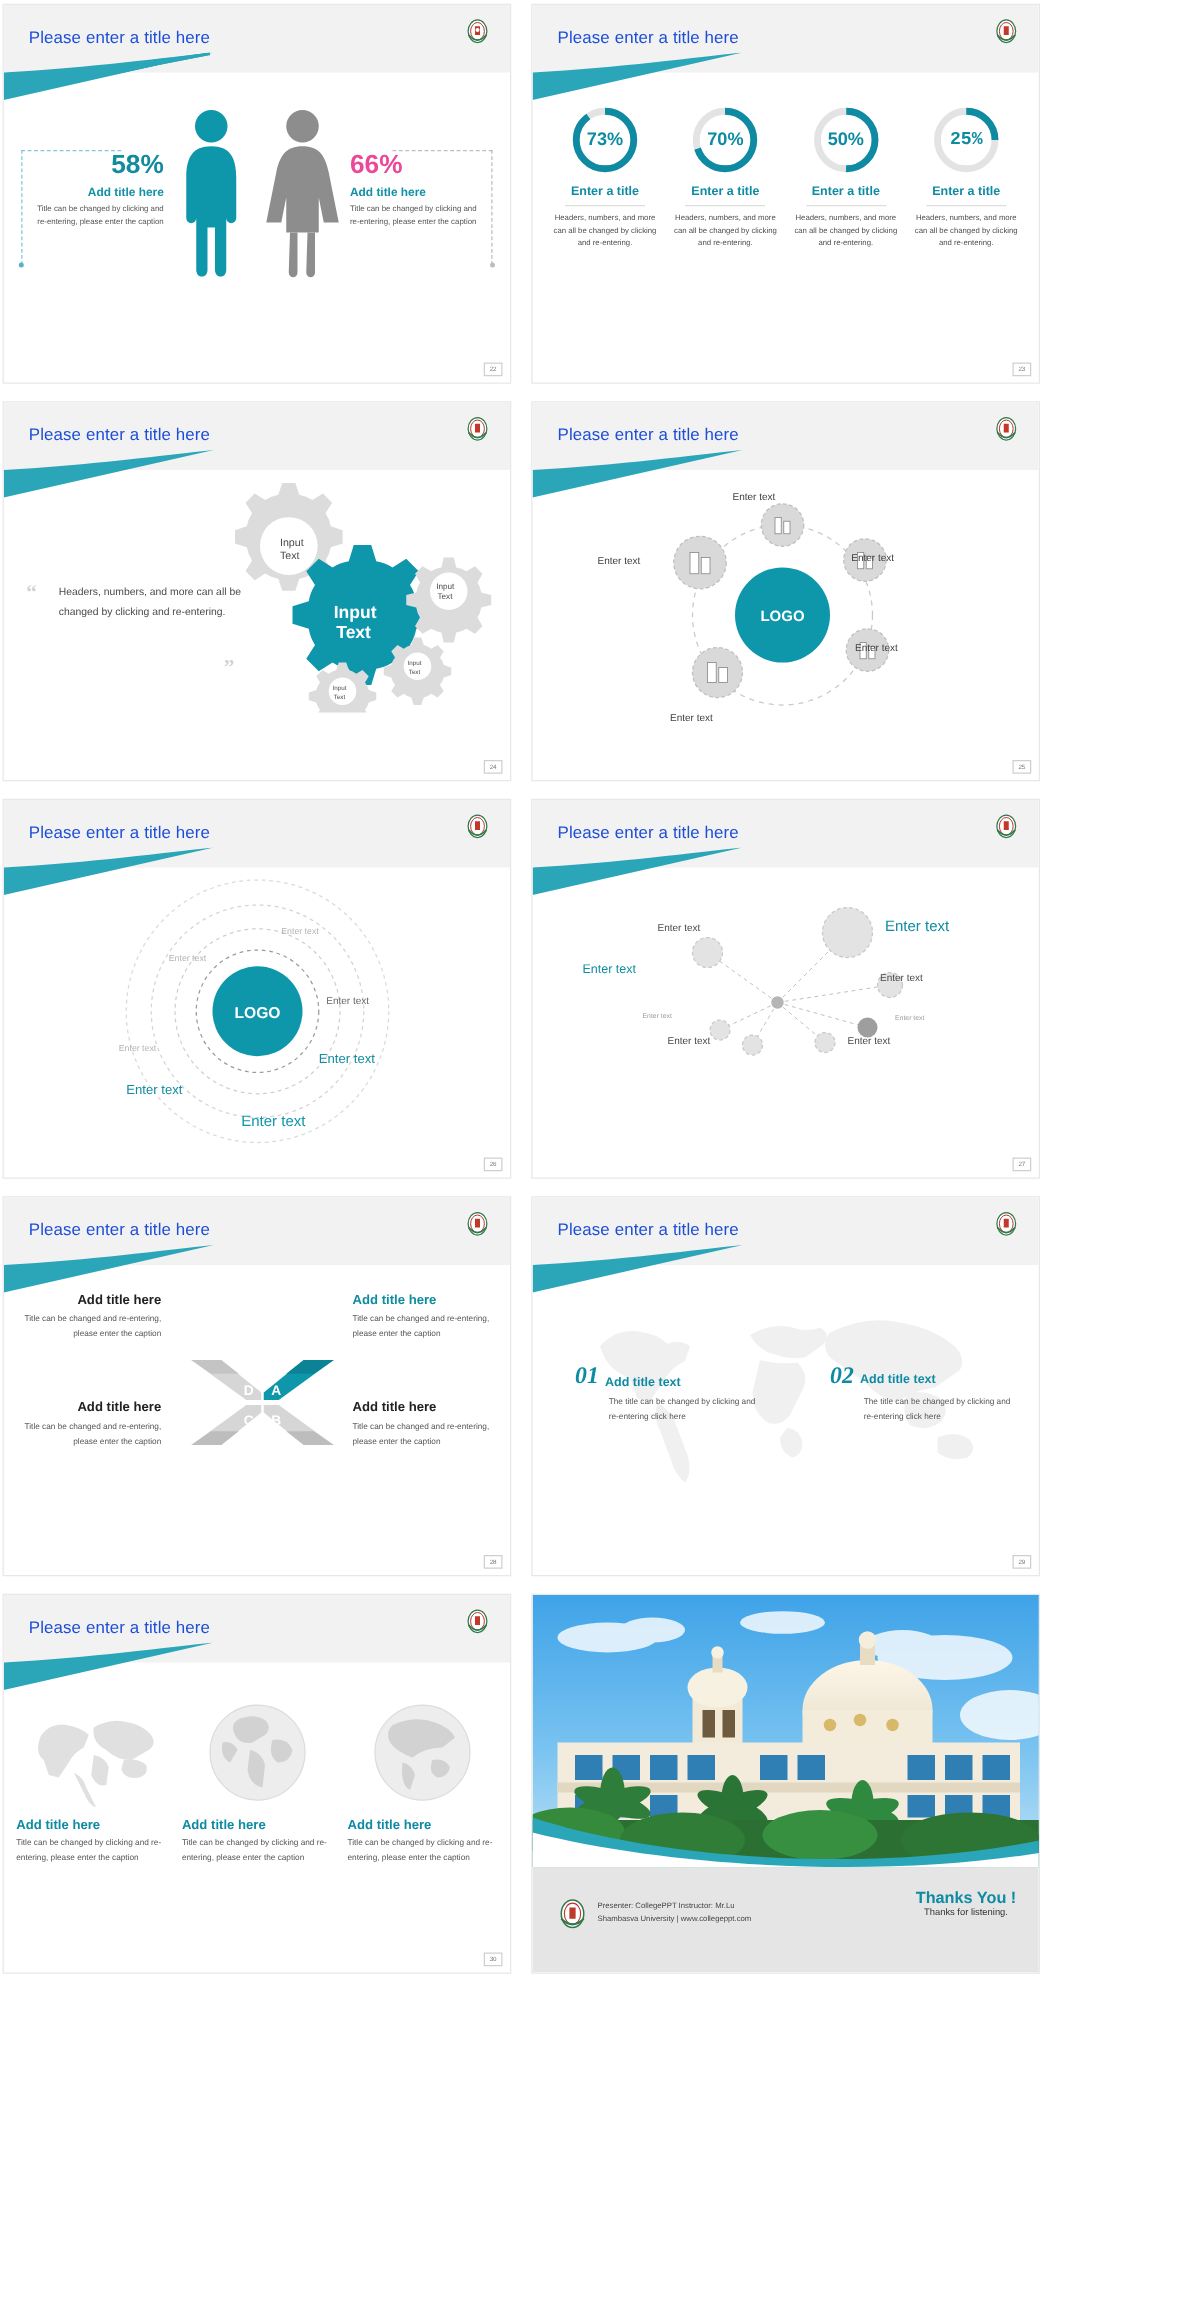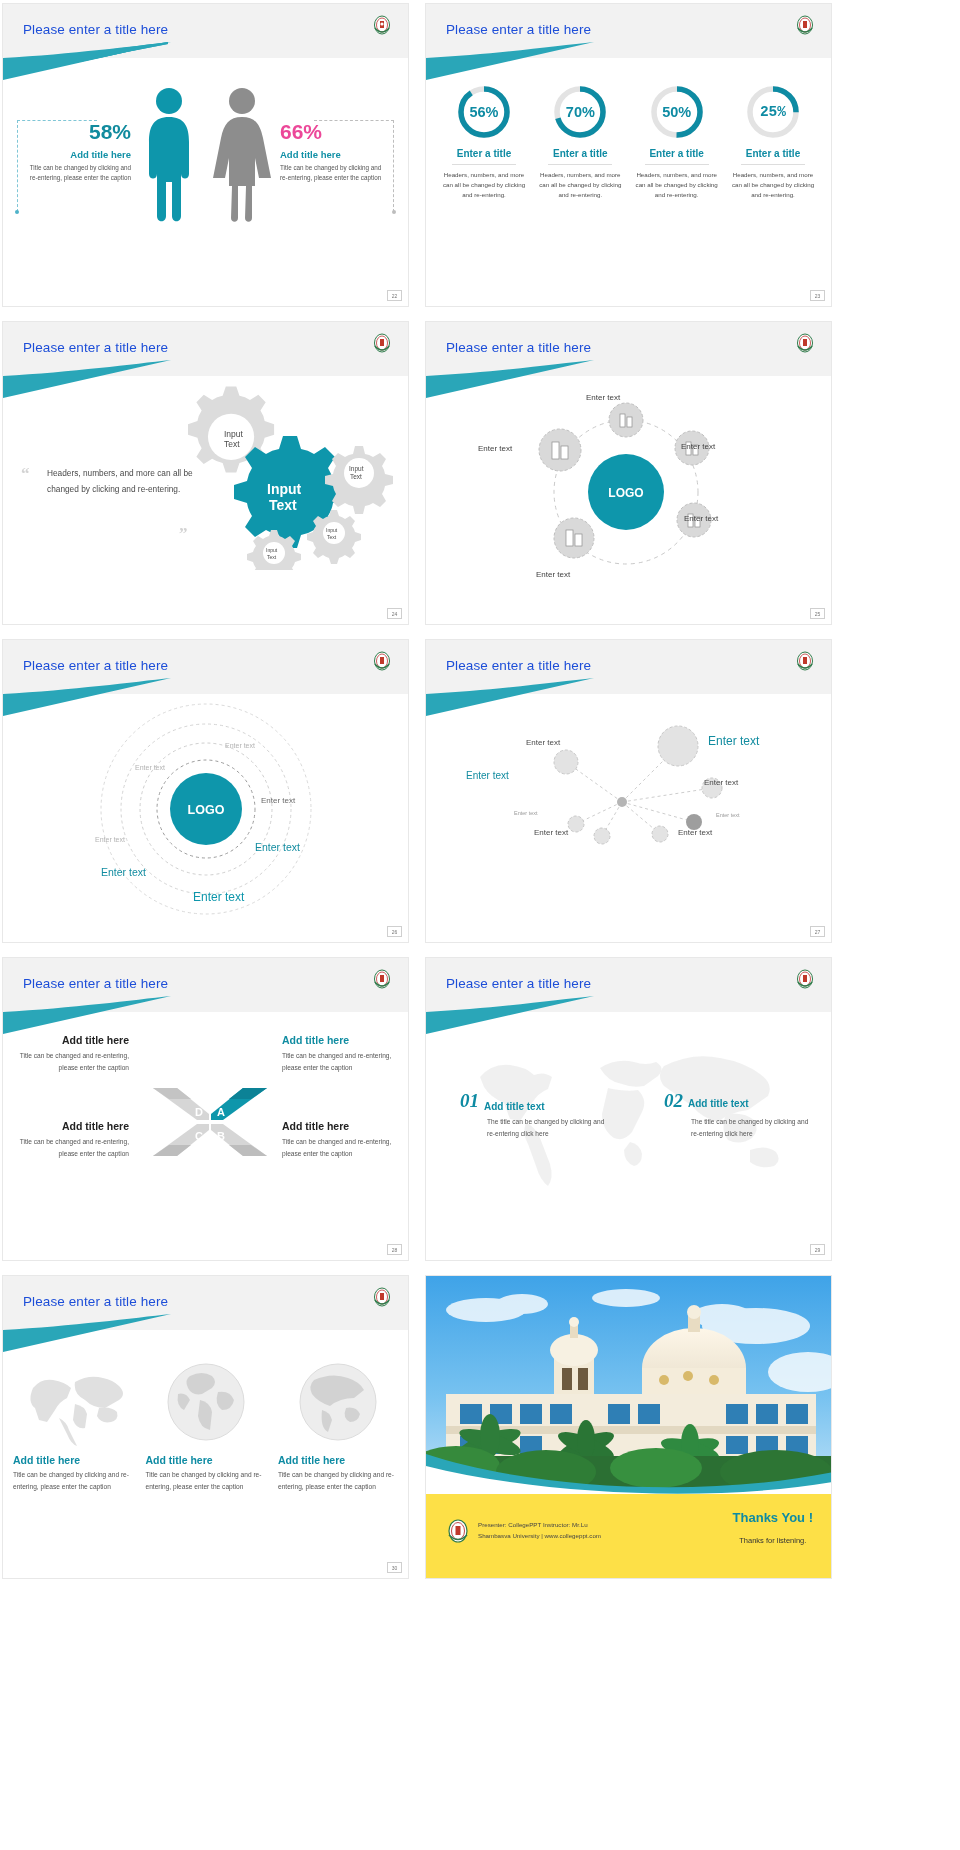--- a/index.html
+++ b/index.html
@@ -89,21 +89,21 @@
   .s29-h { font-size:10px; font-weight:bold; color:#0e8ba3; }
   .s29-p { font-size:6.6px; color:#555; line-height:1.8; }
 
   
   .globe-h { font-size:10.5px; font-weight:bold; color:#0e8ba3; }
   .globe-p { font-size:6.6px; color:#555; line-height:1.75; margin-top:3px;}
 
   
   .photo { position:absolute; left:0; top:0; width:407px; height:218px; overflow:hidden; }
   .thanks { font-size:13px; font-weight:bold; color:#0e8ba3; }
-  .thanks-sub { font-size:7.5px; color:#333; margin-top:11px; }
+  .thanks-sub { font-size:7.5px; color:#333; margin-top:0; }
   .presenter { font-size:6.2px; color:#444; line-height:1.7; }
 </style>
 </head>
 <body>
 
 <div class="gallery">
 
   <div class="slide">
     <div class="sl-head"></div>
     <div class="sl-title">Please enter a title here</div>
@@ -165,21 +165,21 @@
     </svg>
     <div class="body">
       <div style="position:absolute;left:14px;top:26px;right:14px;display:flex;justify-content:space-between;">
 
         <div class="donut-col">
           <div style="position:relative;width:56px;height:56px;margin:0 auto;">
             <svg width="56" height="56" viewBox="0 0 56 56">
               <circle cx="28" cy="28" r="23" fill="none" stroke="#e3e3e3" stroke-width="5.5"></circle>
               <circle cx="28" cy="28" r="23" fill="none" stroke="#0e8ba3" stroke-width="5.5" stroke-dasharray="130.1 14.5" stroke-linecap="butt" transform="rotate(-90 28 28)"></circle>
             </svg>
-            <div class="donut-val">56%</div>
+            <div class="donut-val">73%</div>
           </div>
           <div class="donut-title">Enter a title</div>
           <div class="donut-rule"></div>
           <div class="donut-desc">Headers, numbers, and more can all be changed by clicking and re-entering.</div>
         </div>
 
         <div class="donut-col">
           <div style="position:relative;width:56px;height:56px;margin:0 auto;">
             <svg width="56" height="56" viewBox="0 0 56 56">
               <circle cx="28" cy="28" r="23" fill="none" stroke="#e3e3e3" stroke-width="5.5"></circle>
@@ -662,21 +662,21 @@
           <ellipse cx="30" cy="190" rx="44" ry="20" fill="#368a3c"></ellipse>
           <ellipse cx="120" cy="196" rx="50" ry="22" fill="#2f7d36"></ellipse>
           <ellipse cx="230" cy="192" rx="46" ry="20" fill="#37903f"></ellipse>
           <ellipse cx="350" cy="196" rx="56" ry="22" fill="#2d7534"></ellipse>
         </g>
 
         <path d="M0 178 C 110 214 280 222 407 196 L407 218 L0 218 Z" fill="#2aa6b8"></path>
         <path d="M0 190 C 120 220 290 226 407 206 L407 218 L0 218 Z" fill="#ffffff"></path>
       </svg>
     </div>
-    <div style="position:absolute;left:0;top:218px;right:0;bottom:0;background:#fde047;">
+    <div style="position:absolute;left:0;top:218px;right:0;bottom:0;background:#e5e5e5;">
       <svg style="position:absolute;left:20px;top:24px;" width="24" height="28" viewBox="0 0 24 28">
         <ellipse cx="12" cy="13" rx="9" ry="11" fill="#fff" stroke="#2f7a4a" stroke-width="1.2"></ellipse>
         <ellipse cx="12" cy="13" rx="6.5" ry="8.5" fill="#fff" stroke="#b33" stroke-width=".9"></ellipse>
         <rect x="9.5" y="8" width="5" height="9" fill="#c0392b"></rect>
         <path d="M3 17 q9 9 18 0" fill="none" stroke="#2f7a4a" stroke-width="1.6"></path>
       </svg>
       <div style="position:absolute;left:52px;top:26px;">
         <div class="presenter">Presenter: CollegePPT   Instructor: Mr.Lu</div>
         <div class="presenter">Shambasva University  |  www.collegeppt.com</div>
       </div>

